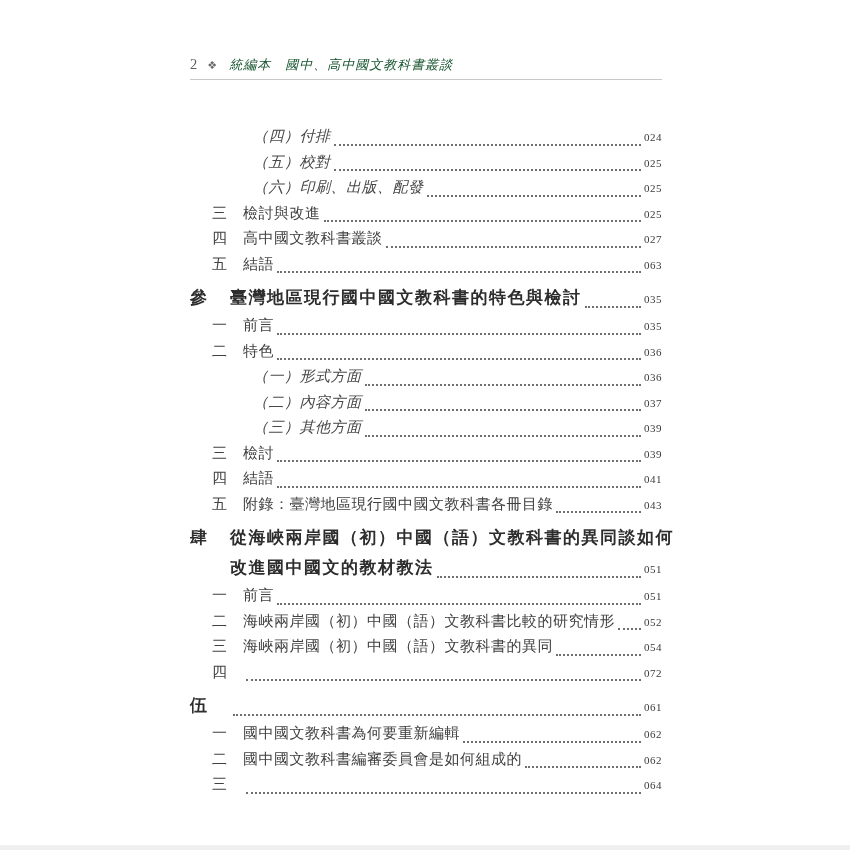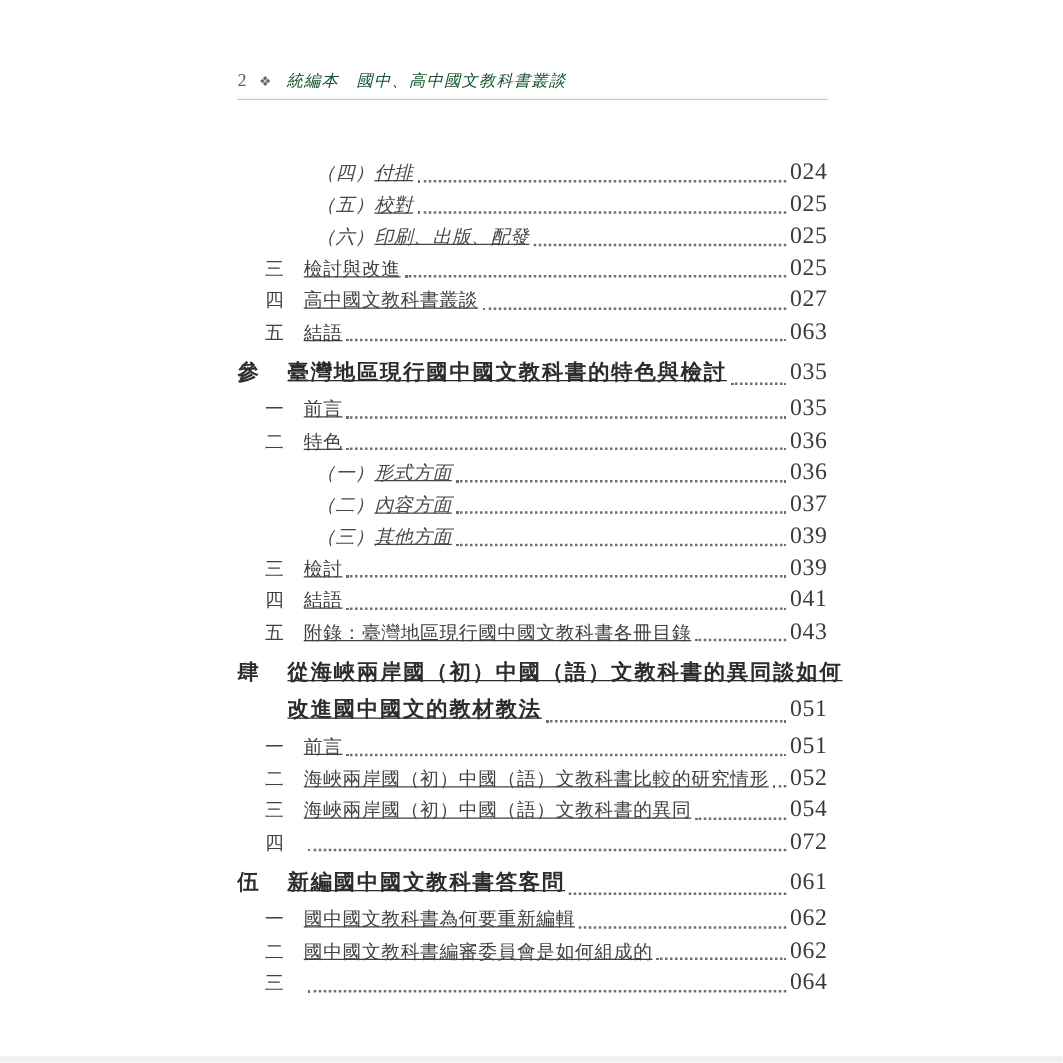--- a/index.html
+++ b/index.html
@@ -60,33 +60,32 @@
     height: 25.5px;
     font-size: 15px;
     color: #414141;
     letter-spacing: 0.5px;
   }
   .toc-row .num {
     flex: none;
   }
   .toc-row .title {
     white-space: nowrap;
-    text-decoration: underline;
   }
   .toc-row .leader {
     flex: 1 1 auto;
     min-width: 10px;
     border-bottom: 2px dotted #6f6f6f;
     align-self: flex-end;
     margin: 0 3px 7px 3px;
     height: 0;
   }
   .toc-row .page {
     flex: none;
-    font-size: 19px;
+    font-size: 11px;
     font-weight: normal;
     font-style: normal;
     letter-spacing: 0.5px;
     color: #3a3a3a;
   }
   
   .lvl1 {
     margin-top: 6px;
     height: 30px;
     font-weight: bold;
@@ -251,21 +250,20 @@
         <span class="leader"></span>
         <span class="page">054</span>
       </div>
       <div class="toc-row lvl2">
         <span class="num">四</span>
         <span class="leader"></span>
         <span class="page">072</span>
       </div>
       <div class="toc-row lvl1">
         <span class="num">伍</span>
-        <span class="title">新編國中國文教科書答客問</span>
         <span class="leader"></span>
         <span class="page">061</span>
       </div>
       <div class="toc-row lvl2">
         <span class="num">一</span>
         <span class="title">國中國文教科書為何要重新編輯</span>
         <span class="leader"></span>
         <span class="page">062</span>
       </div>
       <div class="toc-row lvl2">

